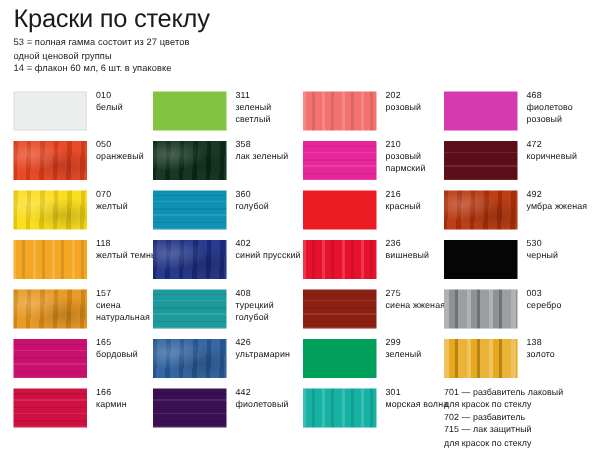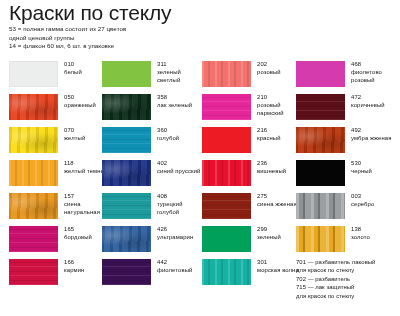--- a/index.html
+++ b/index.html
@@ -19,21 +19,21 @@
     position: relative;
     width: 400px;
     height: 316px;
     box-sizing: border-box;
     padding: 0;
   }
   .title {
     position: absolute;
     left: 9px;
     top: 3px;
-    font-size: 21px;
+    font-size: 17px;
     font-weight: 400;
     letter-spacing: -0.2px;
     line-height: 20px;
     white-space: nowrap;
   }
   .subtitle {
     position: absolute;
     left: 9px;
     top: 25px;
     font-size: 6.2px;

